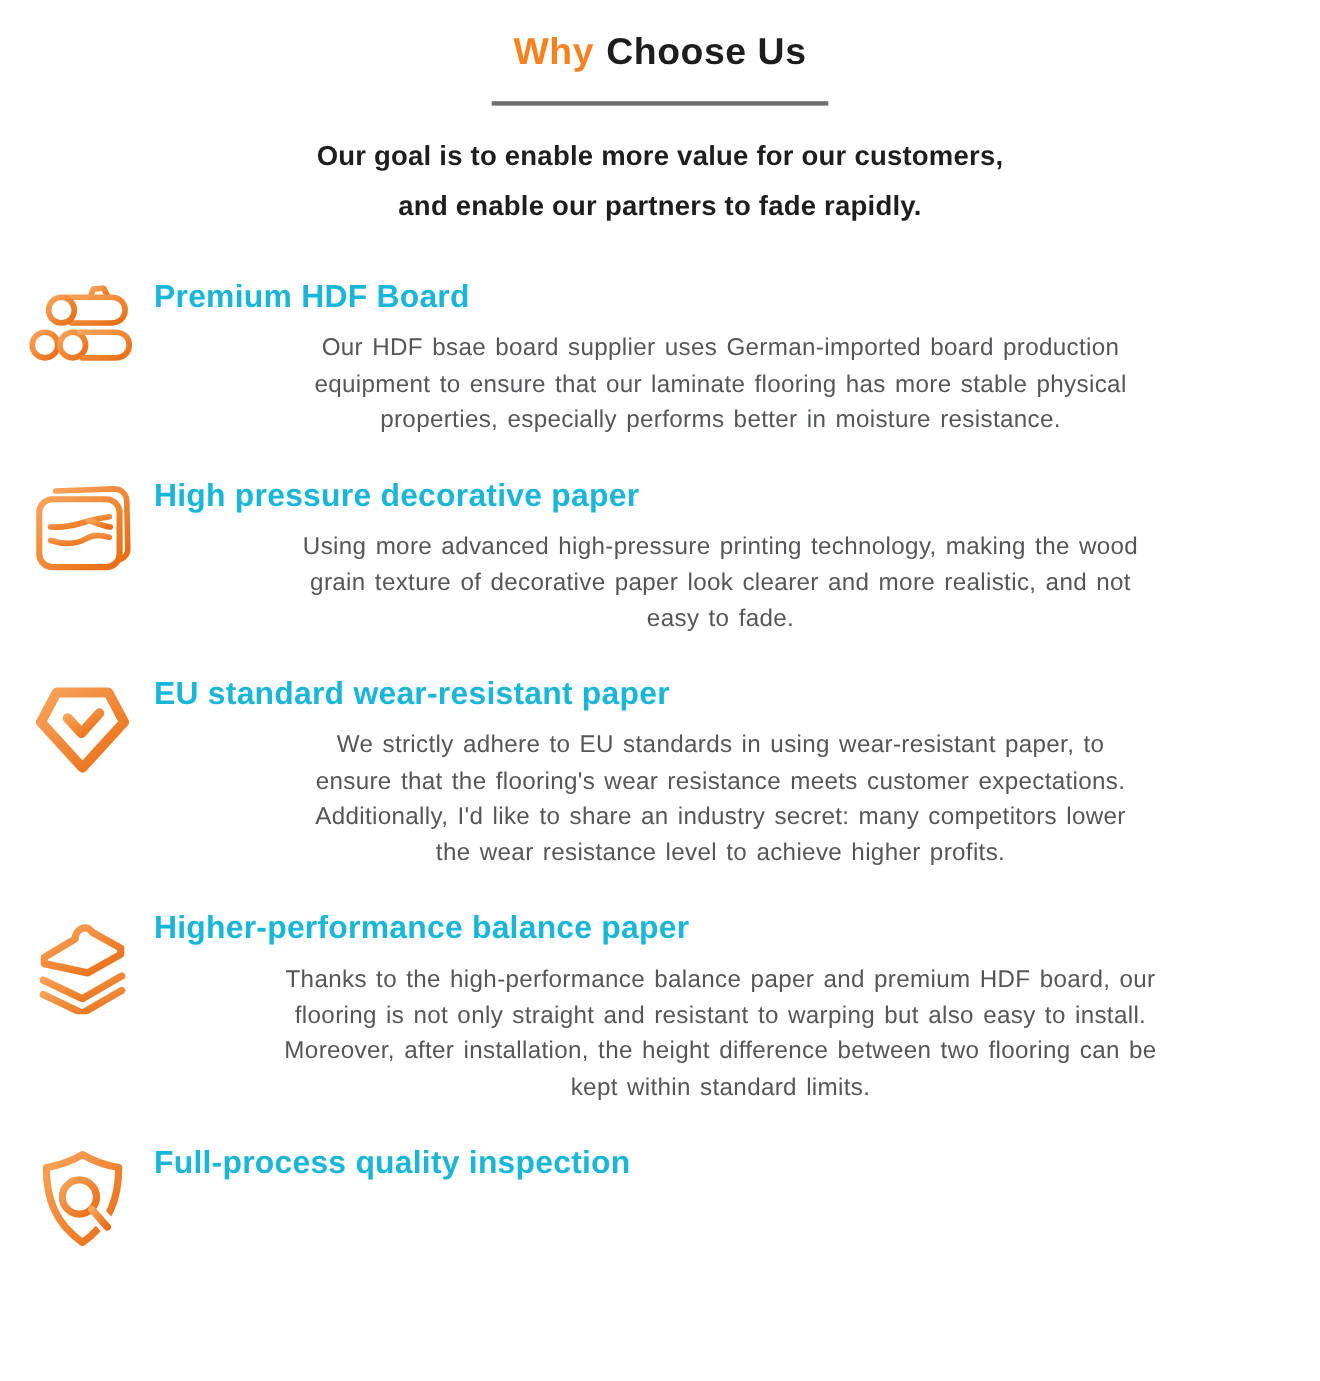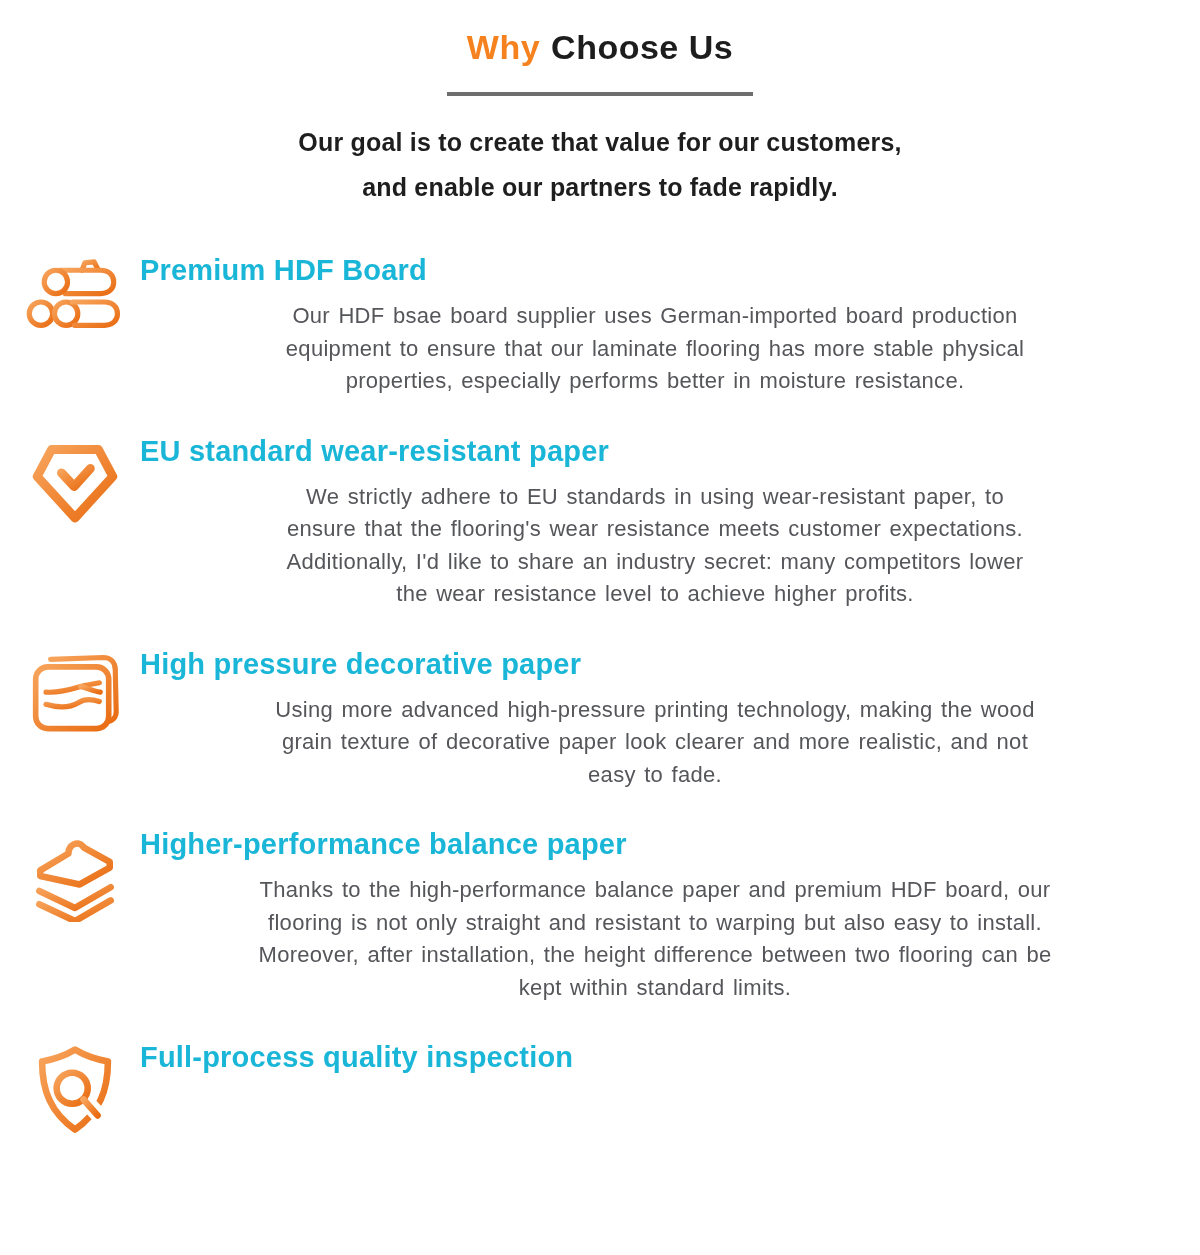--- a/index.html
+++ b/index.html
@@ -87,21 +87,21 @@
 </style>
 </head>
 <body>
 
 <div class="page">
 
   <div class="hdr">
     <h1 class="page-title"><span class="accent">Why</span><span class="rest">Choose Us</span></h1>
     <div class="title-divider"></div>
     <div class="subtitle">
-      <div>Our goal is to create that value for our customers,</div>
+      <div>Our goal is to enable more value for our customers,</div>
       <div>and enable our partners to fade rapidly.</div>
     </div>
   </div>
 
   <div class="features">
 
     <div class="feature">
       <div class="icon-box">
         <svg width="98" height="78" viewBox="0 0 105 80" fill="none">
           <defs>
@@ -127,44 +127,20 @@
       <div class="content">
         <h2 class="feature-title">Premium HDF Board</h2>
         <p class="feature-body">Our HDF bsae board supplier uses German-imported board production
 equipment to ensure that our laminate flooring has more stable physical
 properties, especially performs better in moisture resistance.</p>
       </div>
     </div>
 
     <div class="feature">
       <div class="icon-box">
-        <svg width="90" height="88" viewBox="0 0 100 96" fill="none">
-          <defs>
-            <linearGradient id="g3" x1="0" y1="0" x2="1" y2="1">
-              <stop offset="0" stop-color="#F7A45C"></stop>
-                <stop offset="1" stop-color="#E96C12"></stop>
-            </linearGradient>
-          </defs>
-          <g stroke="url(#g3)" stroke-width="10" stroke-linecap="round" stroke-linejoin="round">
-            <path d="M24,13 L76,13 L92,43 L50,89 L8,43 Z"></path>
-            <path d="M35,39 L49,54 L67,34"></path>
-          </g>
-        </svg>
-      </div>
-      <div class="content">
-        <h2 class="feature-title">EU standard wear-resistant paper</h2>
-        <p class="feature-body">We strictly adhere to EU standards in using wear-resistant paper, to
-ensure that the flooring's wear resistance meets customer expectations.
-Additionally, I'd like to share an industry secret: many competitors lower
-the wear resistance level to achieve higher profits.</p>
-      </div>
-    </div>
-
-    <div class="feature">
-      <div class="icon-box">
         <svg width="94" height="88" viewBox="0 0 100 94" fill="none">
           <defs>
             <linearGradient id="g2" x1="0" y1="0" x2="1" y2="1">
               <stop offset="0" stop-color="#F7A45C"></stop>
                 <stop offset="1" stop-color="#E96C12"></stop>
             </linearGradient>
           </defs>
           <g stroke="url(#g2)" stroke-width="5.5" stroke-linecap="round" stroke-linejoin="round">
             <path d="M24,10 L80,8 C88,8 93,13 93,21 L94,66 C94,72 90,76 84,77"></path>
             <rect x="8" y="18" width="78" height="66" rx="13" fill="#ffffff" stroke-width="6"></rect>
@@ -179,20 +155,44 @@
       <div class="content">
         <h2 class="feature-title">High pressure decorative paper</h2>
         <p class="feature-body">Using more advanced high-pressure printing technology, making the wood
 grain texture of decorative paper look clearer and more realistic, and not
 easy to fade.</p>
       </div>
     </div>
 
     <div class="feature">
       <div class="icon-box">
+        <svg width="90" height="88" viewBox="0 0 100 96" fill="none">
+          <defs>
+            <linearGradient id="g3" x1="0" y1="0" x2="1" y2="1">
+              <stop offset="0" stop-color="#F7A45C"></stop>
+                <stop offset="1" stop-color="#E96C12"></stop>
+            </linearGradient>
+          </defs>
+          <g stroke="url(#g3)" stroke-width="10" stroke-linecap="round" stroke-linejoin="round">
+            <path d="M24,13 L76,13 L92,43 L50,89 L8,43 Z"></path>
+            <path d="M35,39 L49,54 L67,34"></path>
+          </g>
+        </svg>
+      </div>
+      <div class="content">
+        <h2 class="feature-title">EU standard wear-resistant paper</h2>
+        <p class="feature-body">We strictly adhere to EU standards in using wear-resistant paper, to
+ensure that the flooring's wear resistance meets customer expectations.
+Additionally, I'd like to share an industry secret: many competitors lower
+the wear resistance level to achieve higher profits.</p>
+      </div>
+    </div>
+
+    <div class="feature">
+      <div class="icon-box">
         <svg width="96" height="92" viewBox="0 0 100 98" fill="none">
           <defs>
             <linearGradient id="g4" x1="0" y1="0" x2="1" y2="1">
               <stop offset="0" stop-color="#F7A45C"></stop>
                 <stop offset="1" stop-color="#E96C12"></stop>
             </linearGradient>
           </defs>
           <g stroke="url(#g4)" stroke-width="7" stroke-linecap="round" stroke-linejoin="round">
             <path d="M13,49 L13,43 L43,25 C43,16 53,11 58,17 L60,19 L87,34 L87,40 L55,58 Z"></path>
             <path d="M12,65 L50,83 L88,61"></path>

